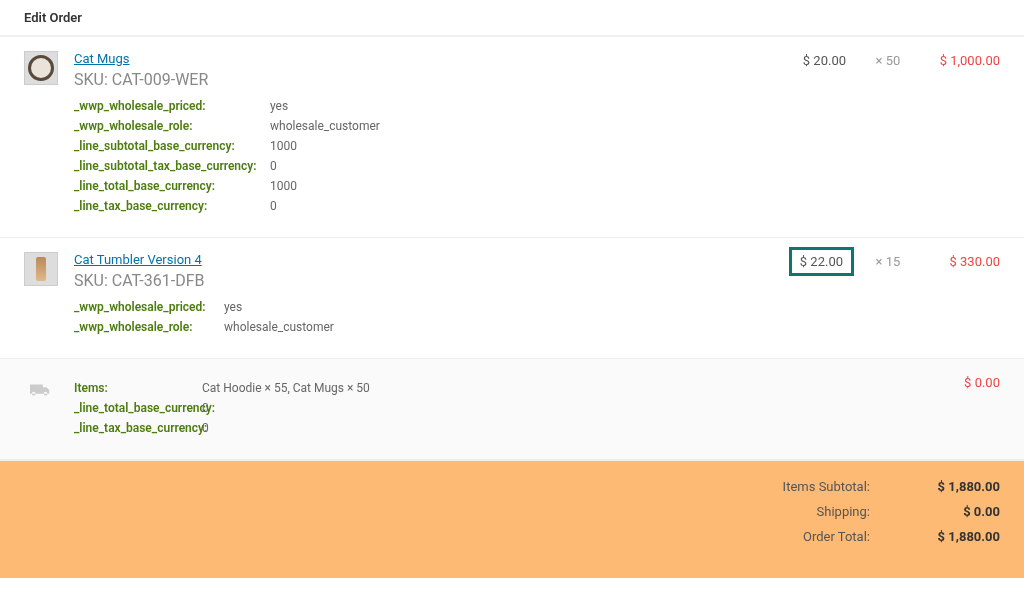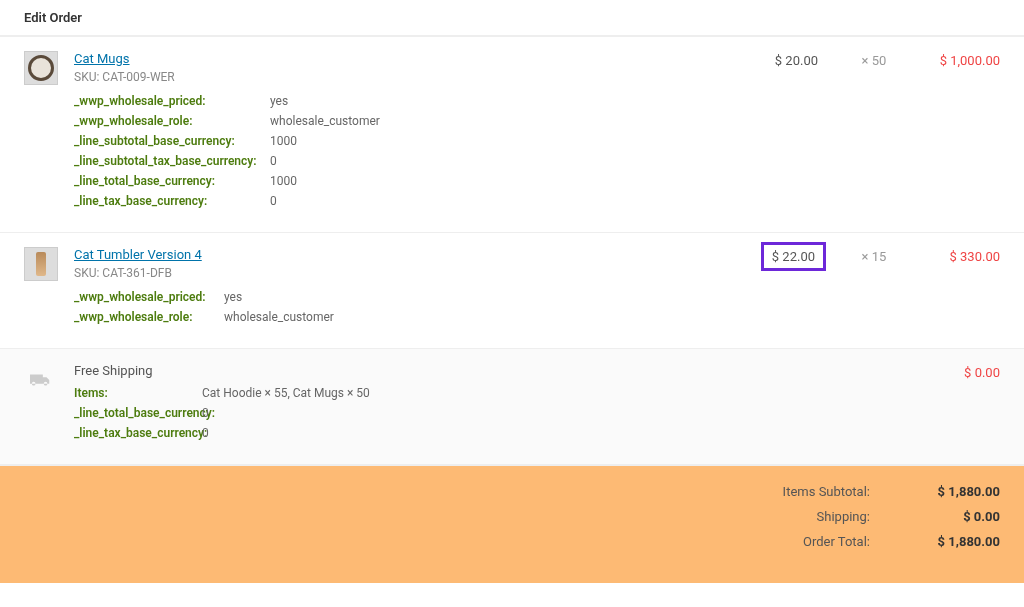--- a/index.html
+++ b/index.html
@@ -51,21 +51,21 @@
 }
 .thumb.truck svg { fill: #ccc; }
 .details { flex: 1; }
 .prod-link {
   color: #0073aa;
   text-decoration: underline;
   font-size: 13px;
 }
 .sku {
   color: #888;
-  font-size: 12px;
+  font-size: 16px;
   margin-top: 4px;
 }
 .meta-table {
   margin-top: 10px;
   font-size: 12px;
 }
 .meta-row {
   display: flex;
   margin-bottom: 6px;
 }
@@ -74,40 +74,40 @@
   color: #4d7c0f;
   width: 196px;
   flex: 0 0 196px;
 }
 .meta-val {
   color: #666;
 }
 .pricing {
   display: flex;
   align-items: flex-start;
-  gap: 36px;
+  gap: 22px;
   padding-top: 2px;
 }
 .price-col {
   min-width: 56px;
   text-align: right;
   color: #555;
 }
 .qty-col {
   color: #999;
   min-width: 40px;
   text-align: center;
 }
 .total-col {
   min-width: 70px;
   text-align: right;
   color: #ef4444;
 }
 .highlight {
-  border: 3px solid #6d28d9;
+  border: 3px solid #0f766e;
   padding: 4px 8px;
   margin: -7px -8px;
 }
 .shipping-row {
   background: #fafafa;
 }
 .ship-title {
   color: #555;
   font-size: 13px;
 }
@@ -216,21 +216,20 @@
   </div>
 </div>
 
 <div class="item-row shipping-row">
   <div class="thumb truck">
     <svg width="22" height="16" viewBox="0 0 24 16">
         <path d="M0 2h14v10H0z M14 5h4l3 3v4h-7z M4 14a2 2 0 1 0 0-4 2 2 0 0 0 0 4zm13 0a2 2 0 1 0 0-4 2 2 0 0 0 0 4z"></path>
       </svg>
   </div>
   <div class="details">
-    <div class="ship-title">Free Shipping</div>
     <div class="meta-table" style="margin-top:8px">
       <div class="meta-row">
         <span class="meta-key" style="width:128px;flex:0 0 128px">Items:</span>
         <span class="meta-val">Cat Hoodie × 55, Cat Mugs × 50</span>
       </div>
       <div class="meta-row">
           <span class="meta-key" style="width:128px;flex:0 0 128px">_line_total_base_currency:</span>
           <span class="meta-val">0</span>
         </div>
       <div class="meta-row">

